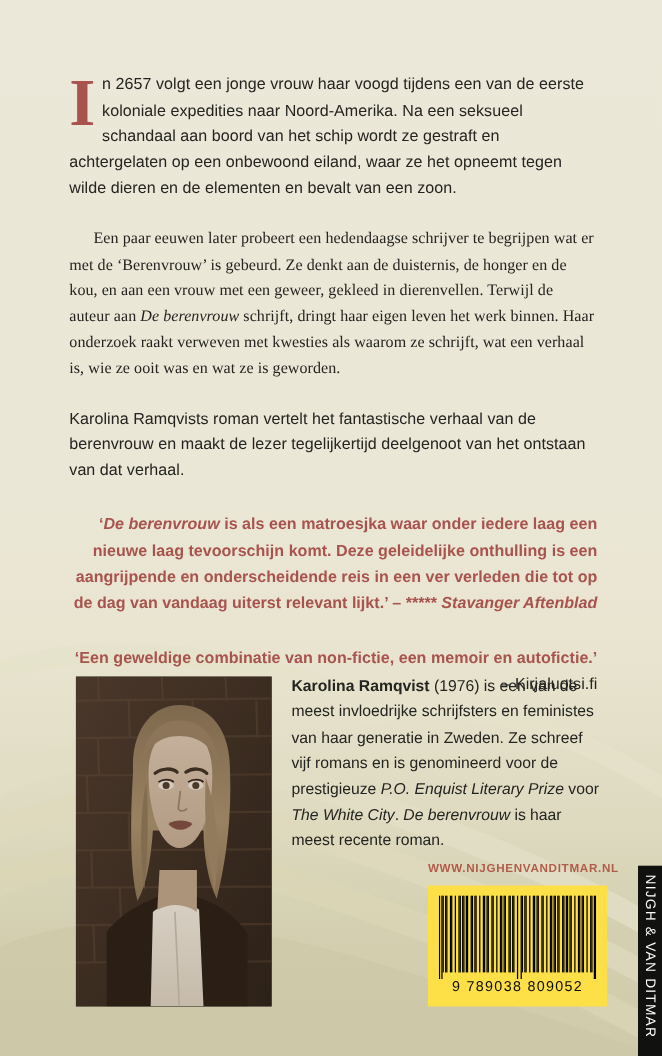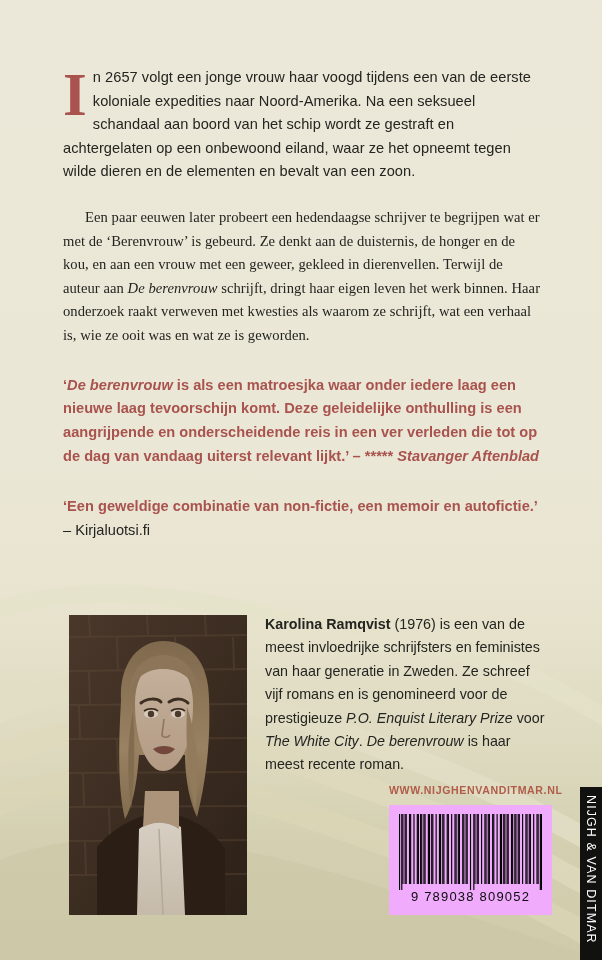--- a/index.html
+++ b/index.html
@@ -92,21 +92,21 @@
   }
 
   .blurb-indent { text-indent: 22px; font-family: Liberation Serif, serif; }
 
   .blurb-p2 { margin-top: 22px; }
   .blurb-p3 { margin-top: 22px; }
 
   em { font-style: italic; }
 
   
-  .quote-block { margin-top: 26px; }
+  .quote-block { margin-top: 26px; text-align: right; }
   .quote {
     margin: 0;
     color: #a8534e;
     font-size: 14.6px;
     line-height: 23.8px;
     font-weight: 700;
     letter-spacing: 0.02px;
   }
   .quote em { font-style: italic; }
   .quote .src {
@@ -165,21 +165,21 @@
     letter-spacing: 0.62px;
     white-space: nowrap;
     text-align: center;
   }
   .barcode-box {
     position: absolute;
     left: 389px;
     top: 805px;
     width: 163px;
     height: 110px;
-    background: #f0abfc;
+    background: #fde047;
     padding: 9px 10px 4px 10px;
   }
   .barcode-bars {
     width: 100%;
     height: 76px;
     display: block;
   }
   .barcode-num {
     text-align: center;
     font-family: "Liberation Sans", sans-serif;
@@ -206,20 +206,21 @@
       <path d="M0,860 C120,812 280,852 420,900 C500,926 560,946 602,960 L0,960 Z" fill="#cbc7a5" opacity="0.55"></path>
     </svg>
   </div>
 
   <div class="content">
 
     <p class="blurb blurb-first"><span class="dropcap">I</span><span>n 2657 volgt een jonge vrouw haar voogd tijdens een van de eerste koloniale expedities naar Noord-Amerika. Na een seksueel schandaal aan boord van het schip wordt ze gestraft en achtergelaten op een onbewoond eiland, waar ze het opneemt tegen wilde dieren en de elementen en bevalt van een zoon.</span></p>
 
     <p class="blurb blurb-p2 blurb-indent"><span>Een paar eeuwen later probeert een hedendaagse schrijver te begrijpen wat er met de ‘Berenvrouw’ is gebeurd. Ze denkt aan de duisternis, de honger en de kou, en aan een vrouw met een geweer, gekleed in dierenvellen. Terwijl de auteur aan </span><em>De berenvrouw</em><span> schrijft, dringt haar eigen leven het werk binnen. Haar onderzoek raakt verweven met kwesties als waarom ze schrijft, wat een verhaal is, wie ze ooit was en wat ze is geworden.</span></p>
 
+    <p class="blurb blurb-p3">Karolina Ramqvists roman vertelt het fantastische verhaal van de berenvrouw en maakt de lezer tegelijkertijd deelgenoot van het ontstaan van dat verhaal.</p>
 
     <div class="quote-block">
       <p class="quote"><span>‘</span><em>De berenvrouw</em><span> is als een matroesjka waar onder iedere laag een nieuwe laag tevoorschijn komt. Deze geleidelijke onthulling is een aangrijpende en onderscheidende reis in een ver verleden die tot op de dag van vandaag uiterst relevant lijkt.’ –  </span><span class="stars">*****</span><span class="src"> Stavanger Aftenblad</span></p>
     </div>
 
     <div class="quote-block quote-block-2">
       <p class="quote">‘Een geweldige combinatie van non-fictie, een memoir en autofictie.’</p>
       <span class="quote quote-attr-dark">– Kirjaluotsi.fi</span>
     </div>
 

